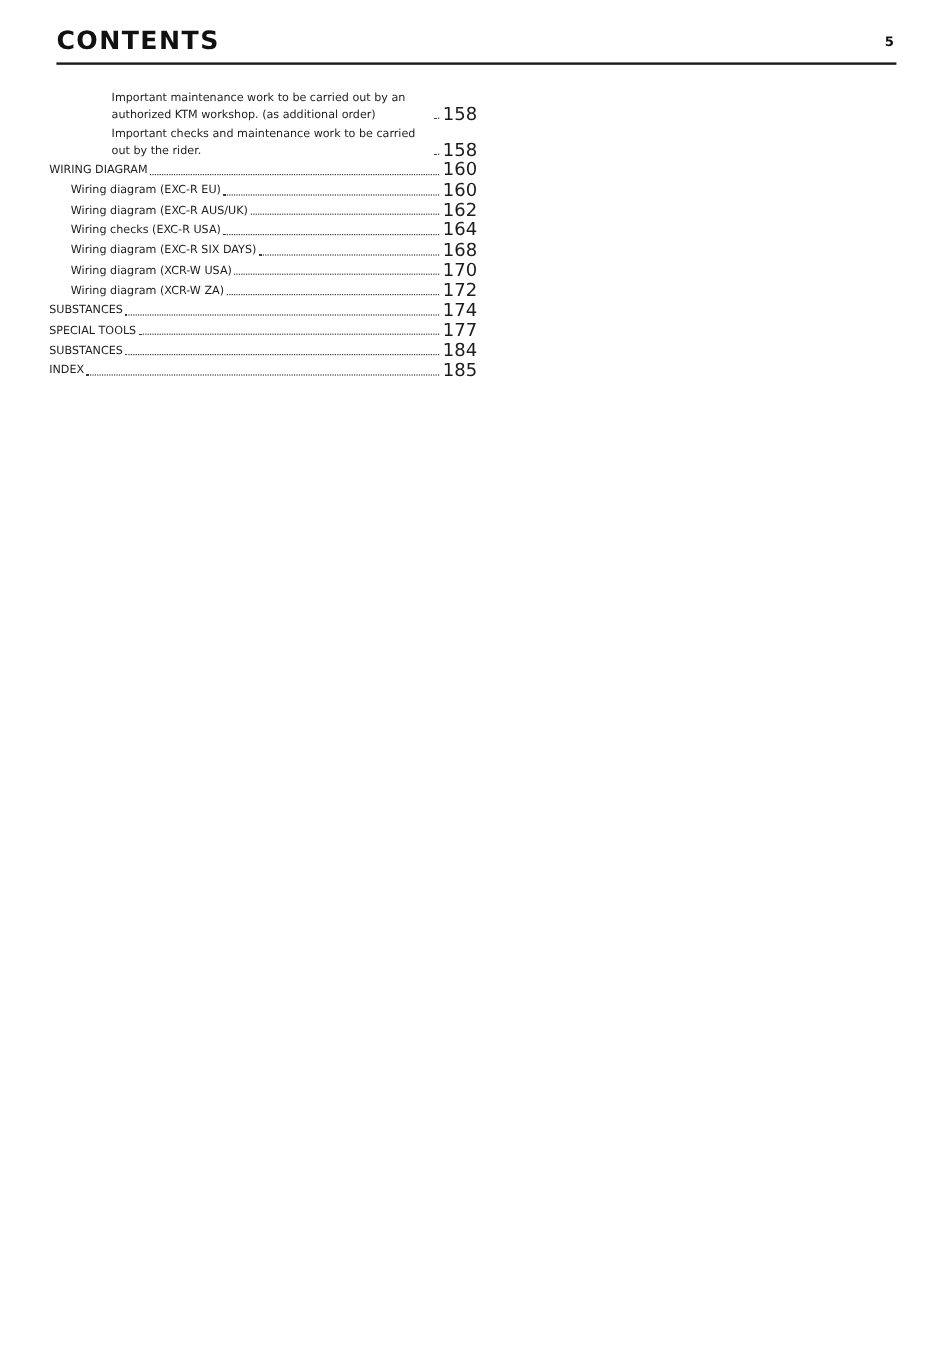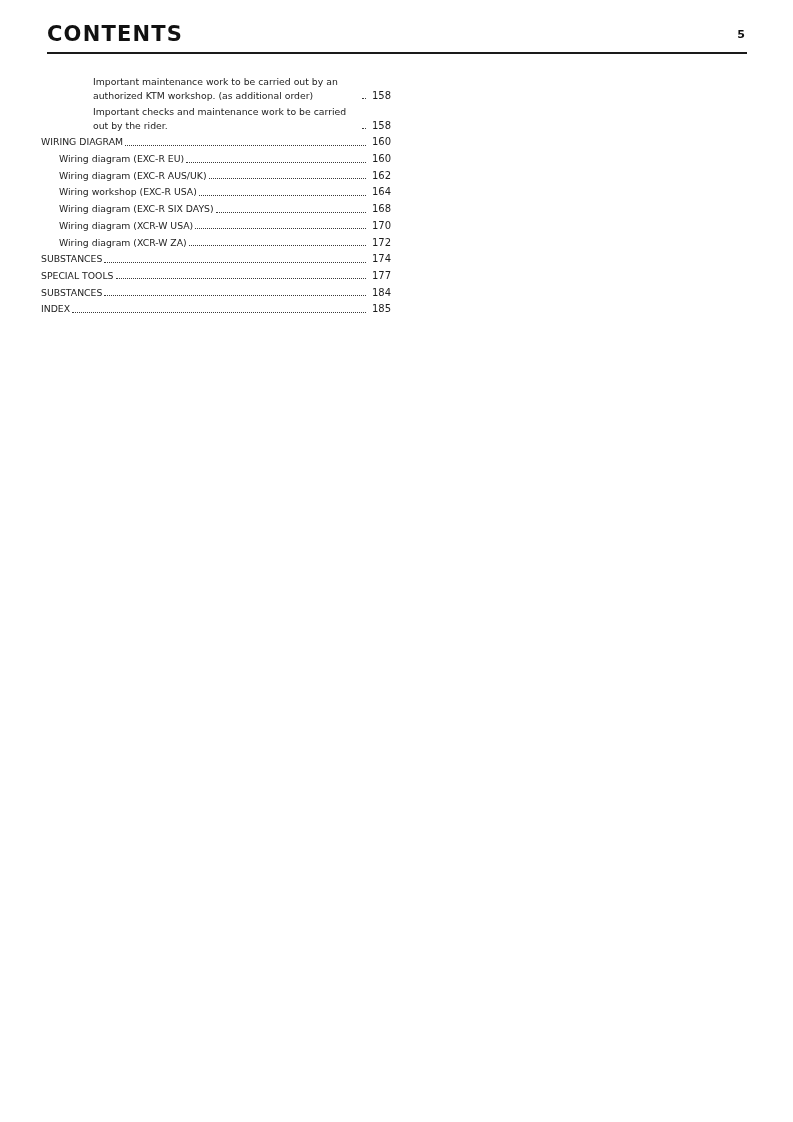--- a/index.html
+++ b/index.html
@@ -94,21 +94,21 @@
     flex: 1 1 auto;
     min-width: 4px;
     border-bottom: 1px dotted #3a3a3a;
     margin: 0 3px 3px 2px;
     height: 1px;
   }
   .entry-page {
     flex: 0 0 auto;
     width: 22px;
     text-align: right;
-    font-size: 10px;
+    font-size: 15px;
     color: #1c1c1c;
   }
 
   
   .toc-entry.multiline {
     align-items: flex-end;
   }
   .toc-entry.multiline .entry-text {
     display: block;
     margin-left: 34px;
@@ -145,21 +145,21 @@
         <span class="entry-text">Wiring diagram (EXC-R EU)</span>
         <span class="dots"></span>
         <span class="entry-page">160</span>
       </div>
       <div class="toc-entry level-2">
         <span class="entry-text">Wiring diagram (EXC-R AUS/UK)</span>
         <span class="dots"></span>
         <span class="entry-page">162</span>
       </div>
       <div class="toc-entry level-2">
-        <span class="entry-text">Wiring workshop (EXC-R USA)</span>
+        <span class="entry-text">Wiring checks (EXC-R USA)</span>
         <span class="dots"></span>
         <span class="entry-page">164</span>
       </div>
       <div class="toc-entry level-2">
         <span class="entry-text">Wiring diagram (EXC-R SIX DAYS)</span>
         <span class="dots"></span>
         <span class="entry-page">168</span>
       </div>
       <div class="toc-entry level-2">
         <span class="entry-text">Wiring diagram (XCR-W USA)</span>

